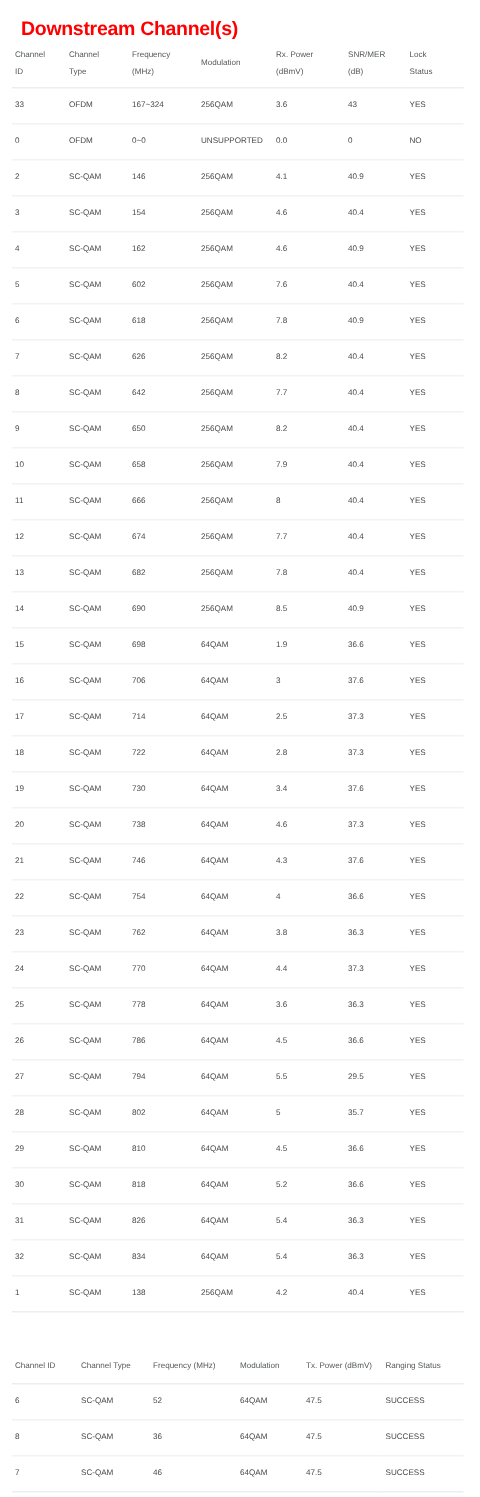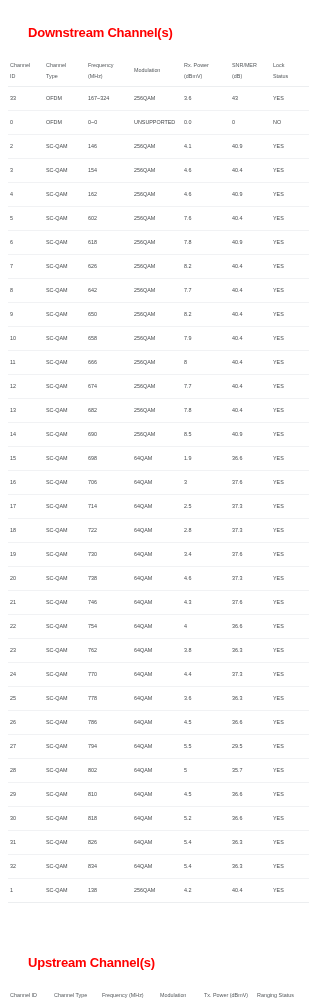--- a/index.html
+++ b/index.html
@@ -21,21 +21,21 @@
     box-sizing: border-box;
     padding: 0;
   }
 
   .section-title {
     color: #ff0000;
     font-size: 13px;
     font-weight: bold;
     letter-spacing: -0.2px;
     padding: 9px 0 0 12px;
-    margin: 16px;
+    margin: 2px;
     line-height: 15px;
     font-family: "Liberation Sans", sans-serif;
   }
 
   .table-wrap {
     padding: 0 8px;
     box-sizing: border-box;
     width: 317px;
   }
 
@@ -477,21 +477,20 @@
             <td>4.2</td>
             <td>40.4</td>
             <td>YES</td>
           </tr>
         </tbody>
     </table>
   </div>
 
   <div class="spacer-sections"></div>
 
-  <h2 class="section-title">Upstream Channel(s)</h2>
 
   <div class="table-wrap">
     <table class="ch-table us">
       <colgroup>
         <col class="u-id">
           <col class="u-type">
           <col class="u-freq">
         <col class="u-mod">
           <col class="u-tx">
           <col class="u-rng">

